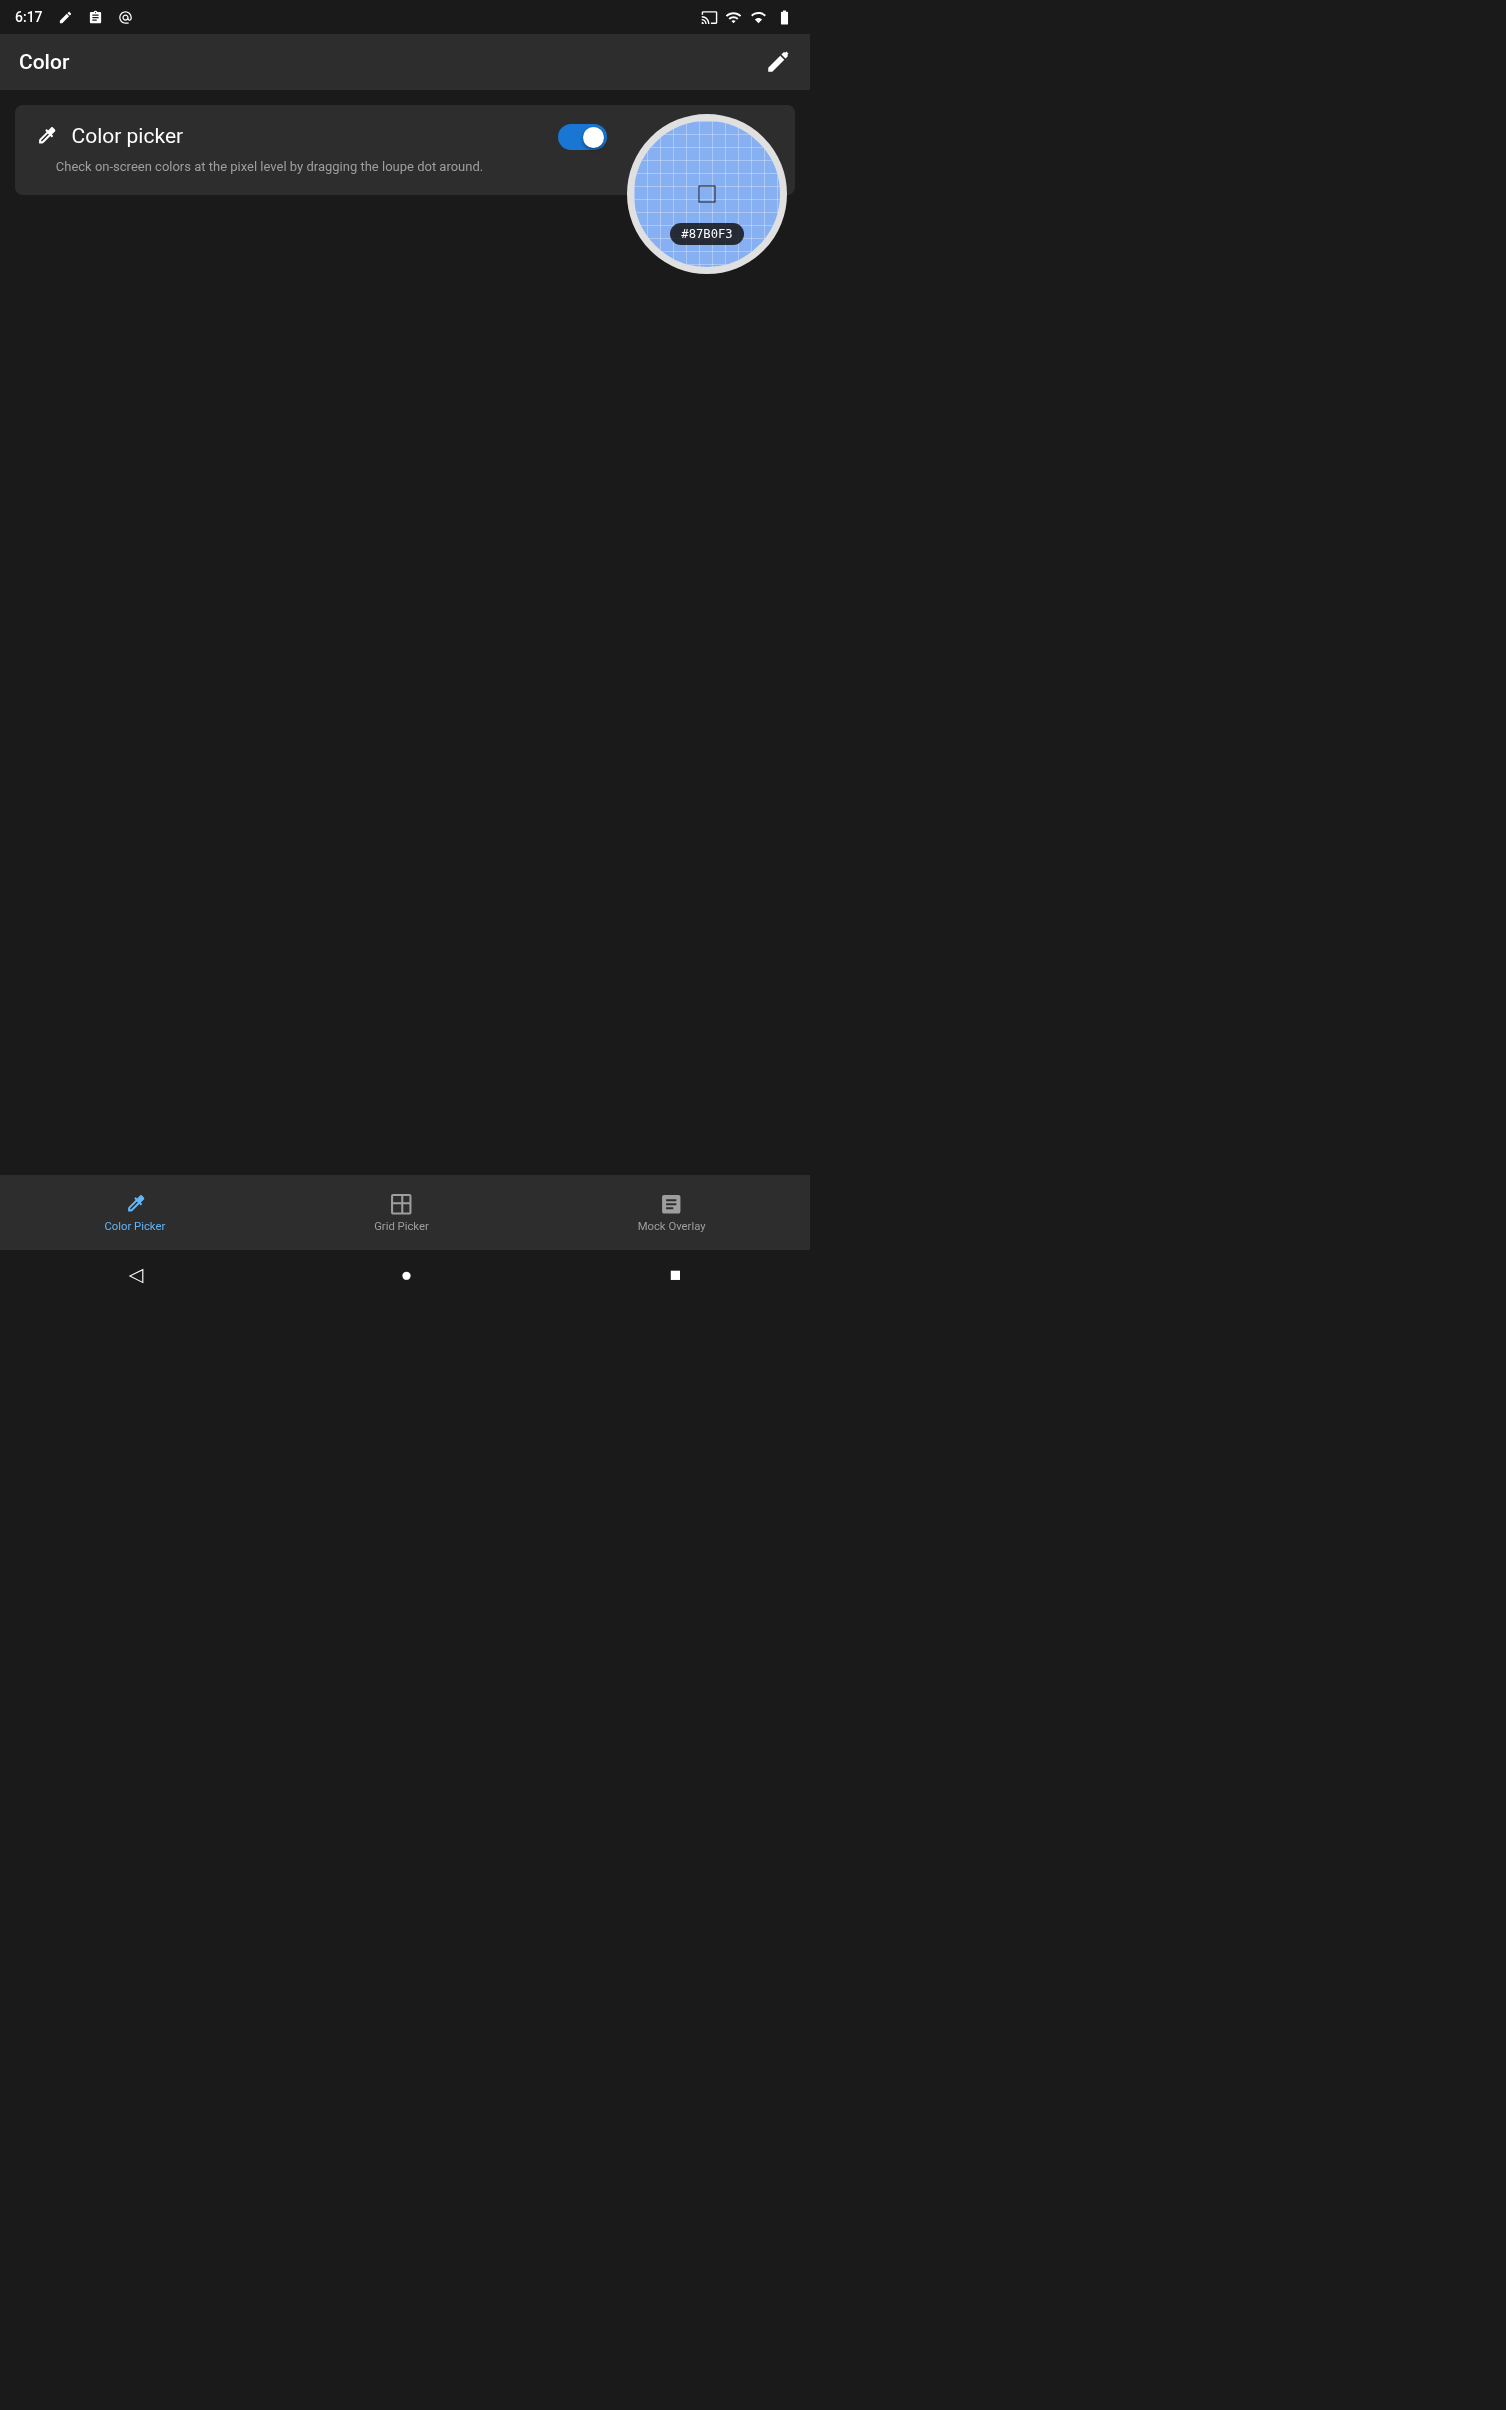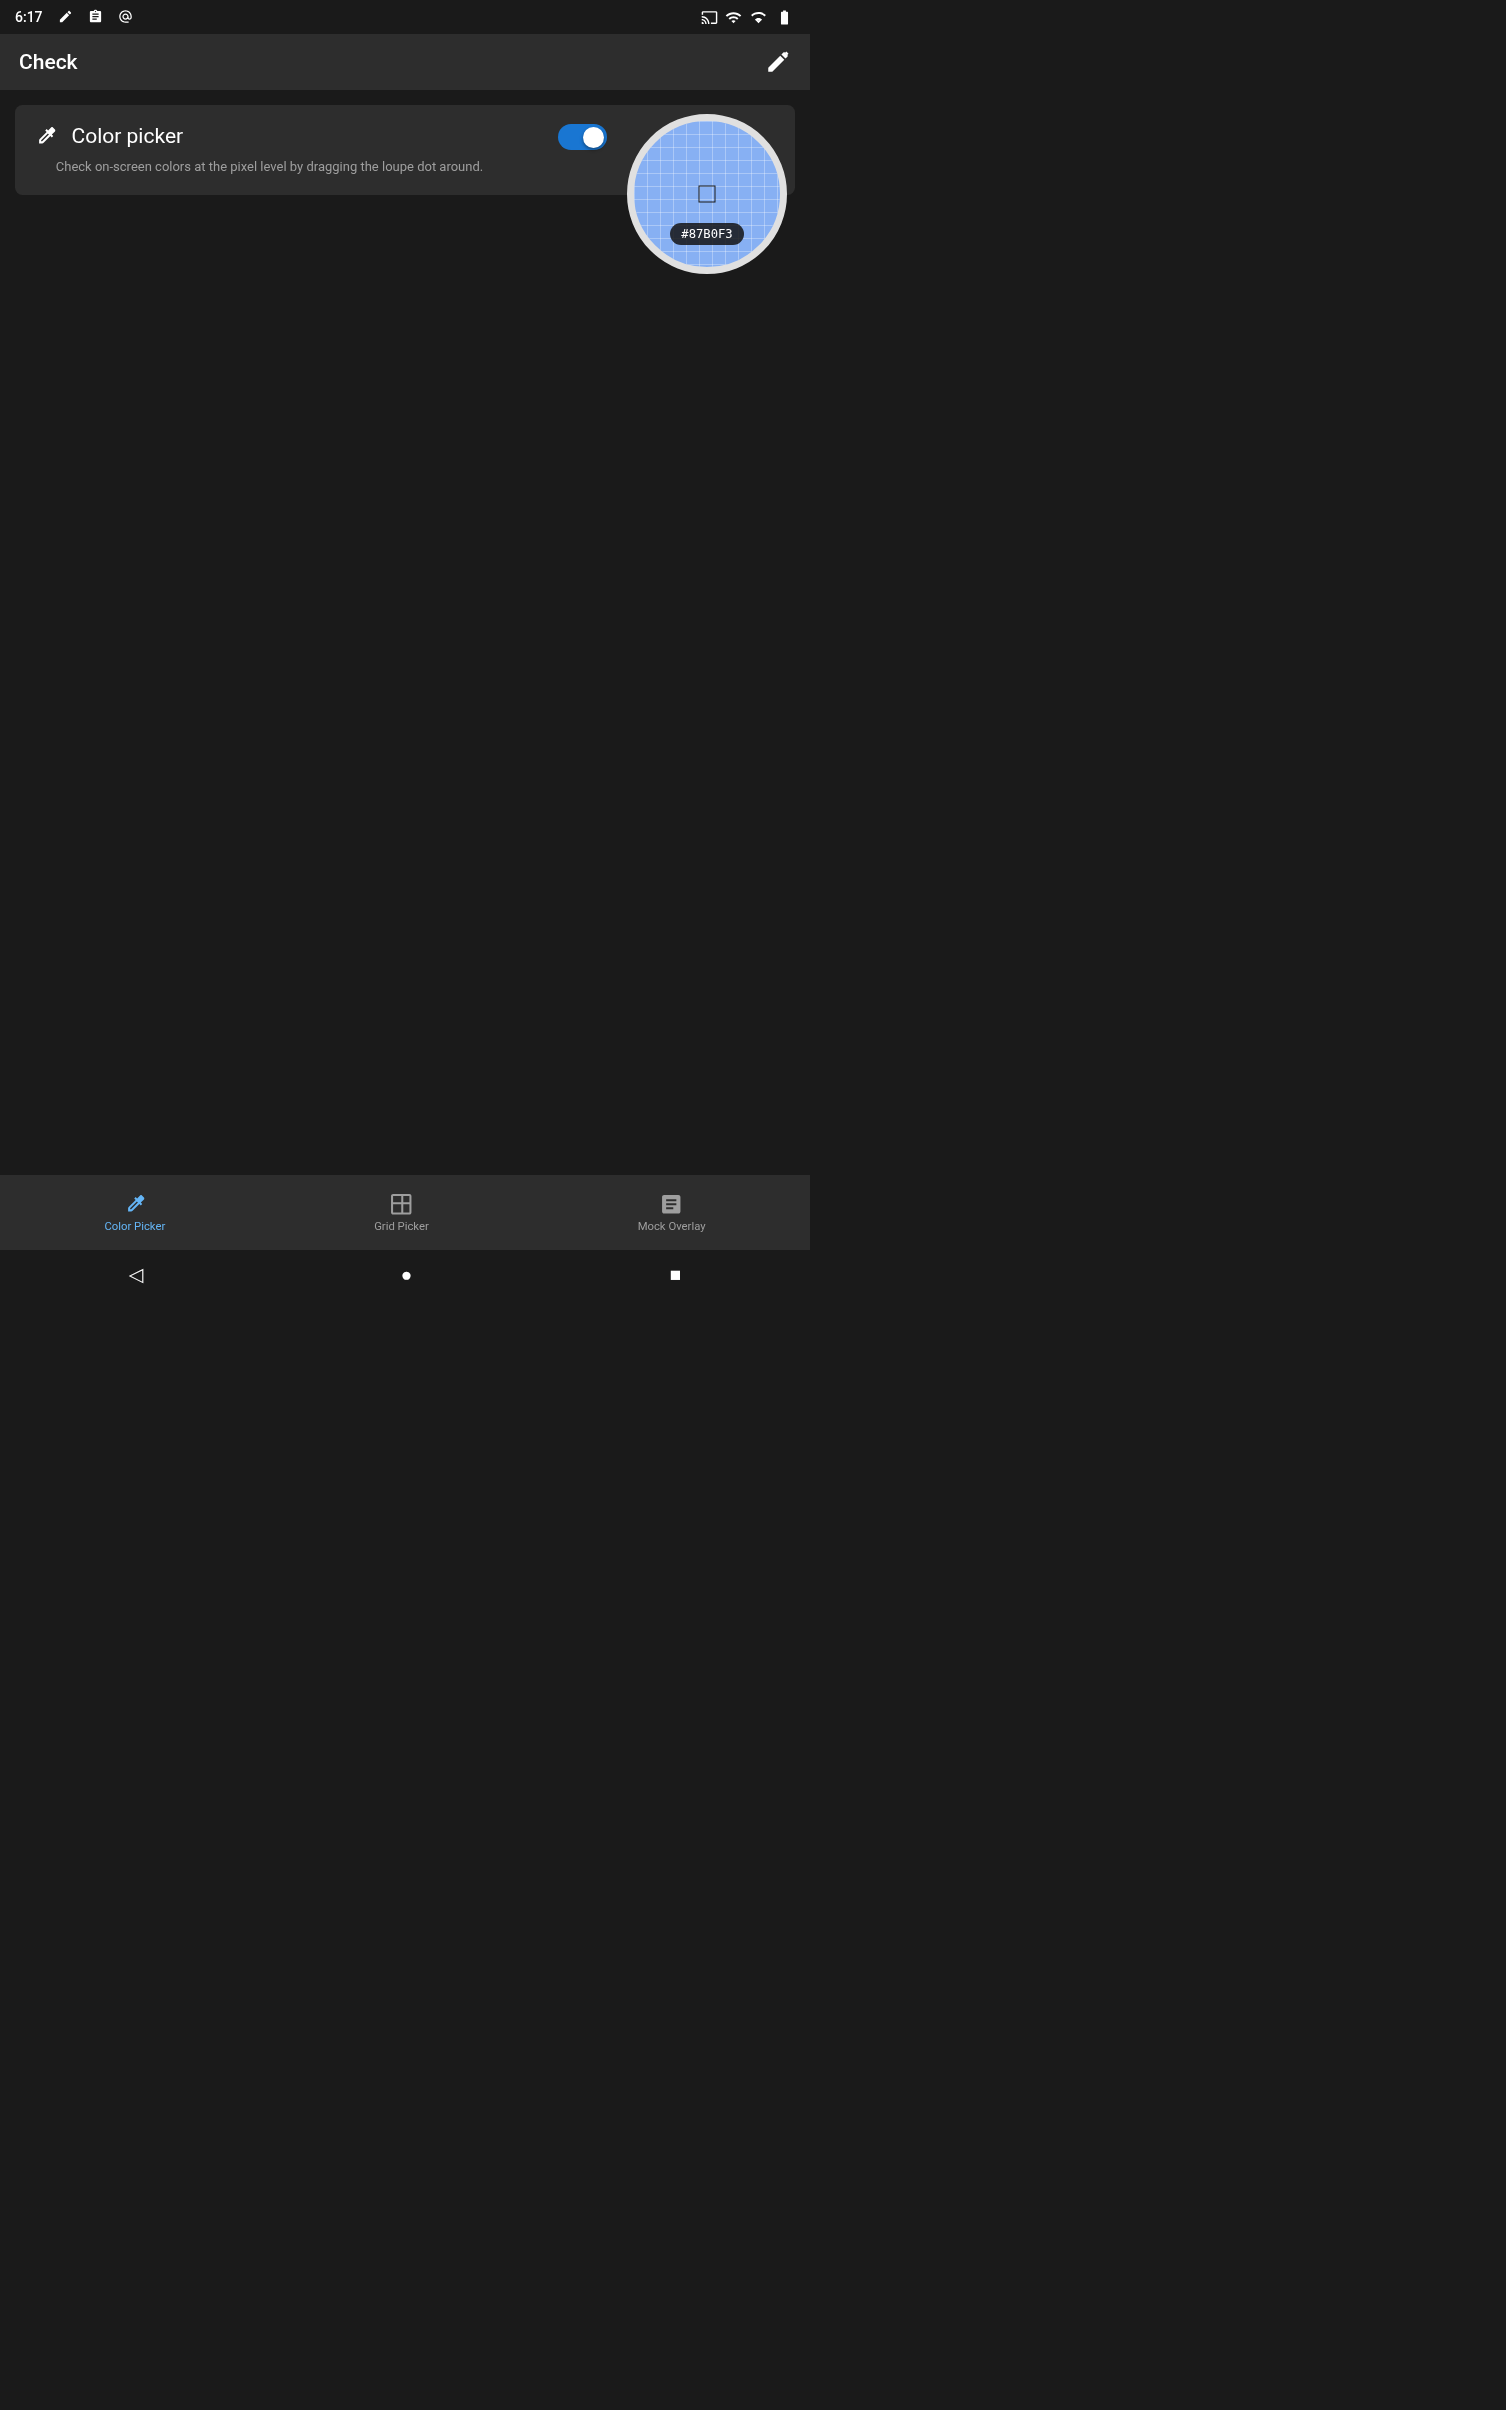--- a/index.html
+++ b/index.html
@@ -23,21 +23,21 @@
       height: 34px;
       background-color: #1a1a1a;
       display: flex;
       align-items: center;
       justify-content: space-between;
       padding: 0 15px;
     }
 
     .status-bar-left {
       display: flex;
-      align-items: flex-start;
+      align-items: flex-end;
       gap: 15px;
     }
 
     .status-time {
       color: #ffffff;
       font-size: 14px;
       font-weight: 500;
     }
 
     .status-bar-right {
@@ -276,21 +276,21 @@
       <path d="M1.5 8.5l2 2C7.86 6.14 16.14 6.14 20.5 10.5l2-2C16.97 3.03 7.03 3.03 1.5 8.5zM12 20l3-3c-1.65-1.66-4.34-1.66-6 0l3 3zm-5-5l2 2c1.65-1.66 4.34-1.66 6 0l2-2C14.97 12.03 9.03 12.03 7 15z"></path>
     </svg>
 
     <svg width="21" height="17" viewBox="0 0 24 24" fill="white">
       <path d="M15.67 4H14V2h-4v2H8.33C7.6 4 7 4.6 7 5.33v15.33C7 21.4 7.6 22 8.33 22h7.33c.74 0 1.34-.6 1.34-1.33V5.33C17 4.6 16.4 4 15.67 4z"></path>
     </svg>
   </div>
 </div>
 
 <div class="app-bar">
-  <span class="app-title">Check</span>
+  <span class="app-title">Color</span>
   <svg width="26" height="26" viewBox="0 0 24 24" fill="white">
     <path d="M3 17.25V21h3.75L17.81 9.94l-3.75-3.75L3 17.25zM20.71 7.04c.39-.39.39-1.02 0-1.41l-2.34-2.34c-.39-.39-1.02-.39-1.41 0l-1.83 1.83 3.75 3.75 1.83-1.83z"></path>
     <line x1="19" y1="3" x2="21" y2="5" stroke="white" stroke-width="2"></line>
   </svg>
 </div>
 
 <div class="main-content">
 
   <div class="color-picker-card">
     <div class="card-left">

